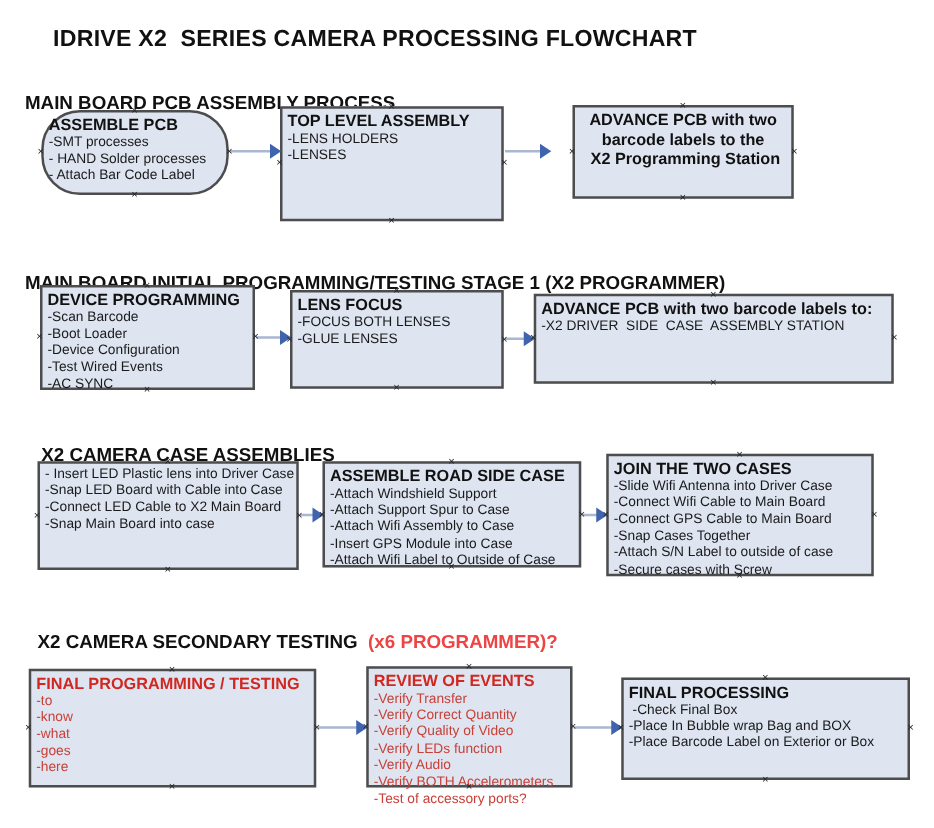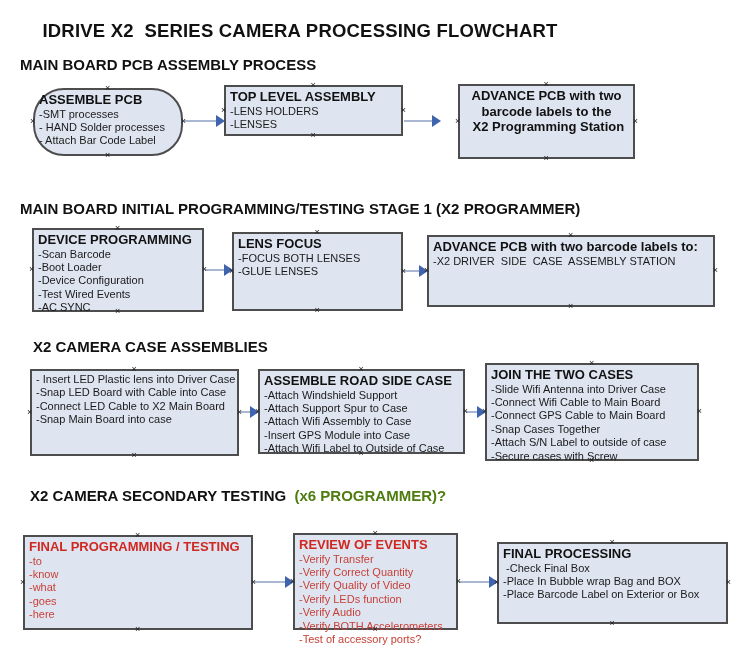--- a/index.html
+++ b/index.html
@@ -4,22 +4,22 @@
 <style>
   html,body{margin:0;padding:0;background:#ffffff;}
   #canvas{
     position:relative;width:747px;height:662px;background:#ffffff;
     font-family:"Liberation Sans", sans-serif;color:#111;overflow:hidden;
   }
   .title{
     position:absolute;top:20px;left:0;width:600px;text-align:center;
     font-size:18.5px;font-weight:bold;letter-spacing:.2px;white-space:pre;color:#111;
   }
-  .sec{position:absolute;font-size:15px;font-weight:bold;white-space:pre;}
-  .sec .redh{color:#4d7c0f;}
+  .sec{position:absolute;font-size:15px;font-weight:bold;white-space:pre;margin-top:18px;}
+  .sec .redh{color:#ef4444;}
   .box{
     position:absolute;background:#dee5f1;border:2px solid #4d4d4d;
     padding:2px 4px;box-sizing:border-box;
   }
   .bt{font-size:13px;font-weight:bold;line-height:1.2;white-space:pre;color:#111;}
   .bl{font-size:11px;line-height:1.22;white-space:pre;color:#1a1a1a;}
   .box.red .bt{color:#d02820;}
   .box.red .bl{color:#c84038;}
   
   .h{position:absolute;font-style:normal;font-size:9px;line-height:9px;color:#222;z-index:3;}
@@ -49,21 +49,21 @@
     <i class="h ht"></i>
       <i class="h hb"></i>
       <i class="h hl"></i>
       <i class="h hr"></i>
     <div class="bt">ASSEMBLE PCB</div>
     <div class="bl">-SMT processes</div>
     <div class="bl">- HAND Solder processes</div>
     <div class="bl">- Attach Bar Code Label</div>
   </div>
 
-  <div class="box" style="left:224px;top:85px;width:179px;height:51px;">
+  <div class="box" style="left:224px;top:85px;width:179px;height:92px;">
     <i class="h ht"></i>
       <i class="h hb"></i>
       <i class="h hl"></i>
       <i class="h hr"></i>
     <div class="bt">TOP LEVEL ASSEMBLY</div>
     <div class="bl">-LENS HOLDERS</div>
     <div class="bl">-LENSES</div>
   </div>
 
   <div class="box" style="left:458px;top:84px;width:177px;height:75px;text-align:center;">

